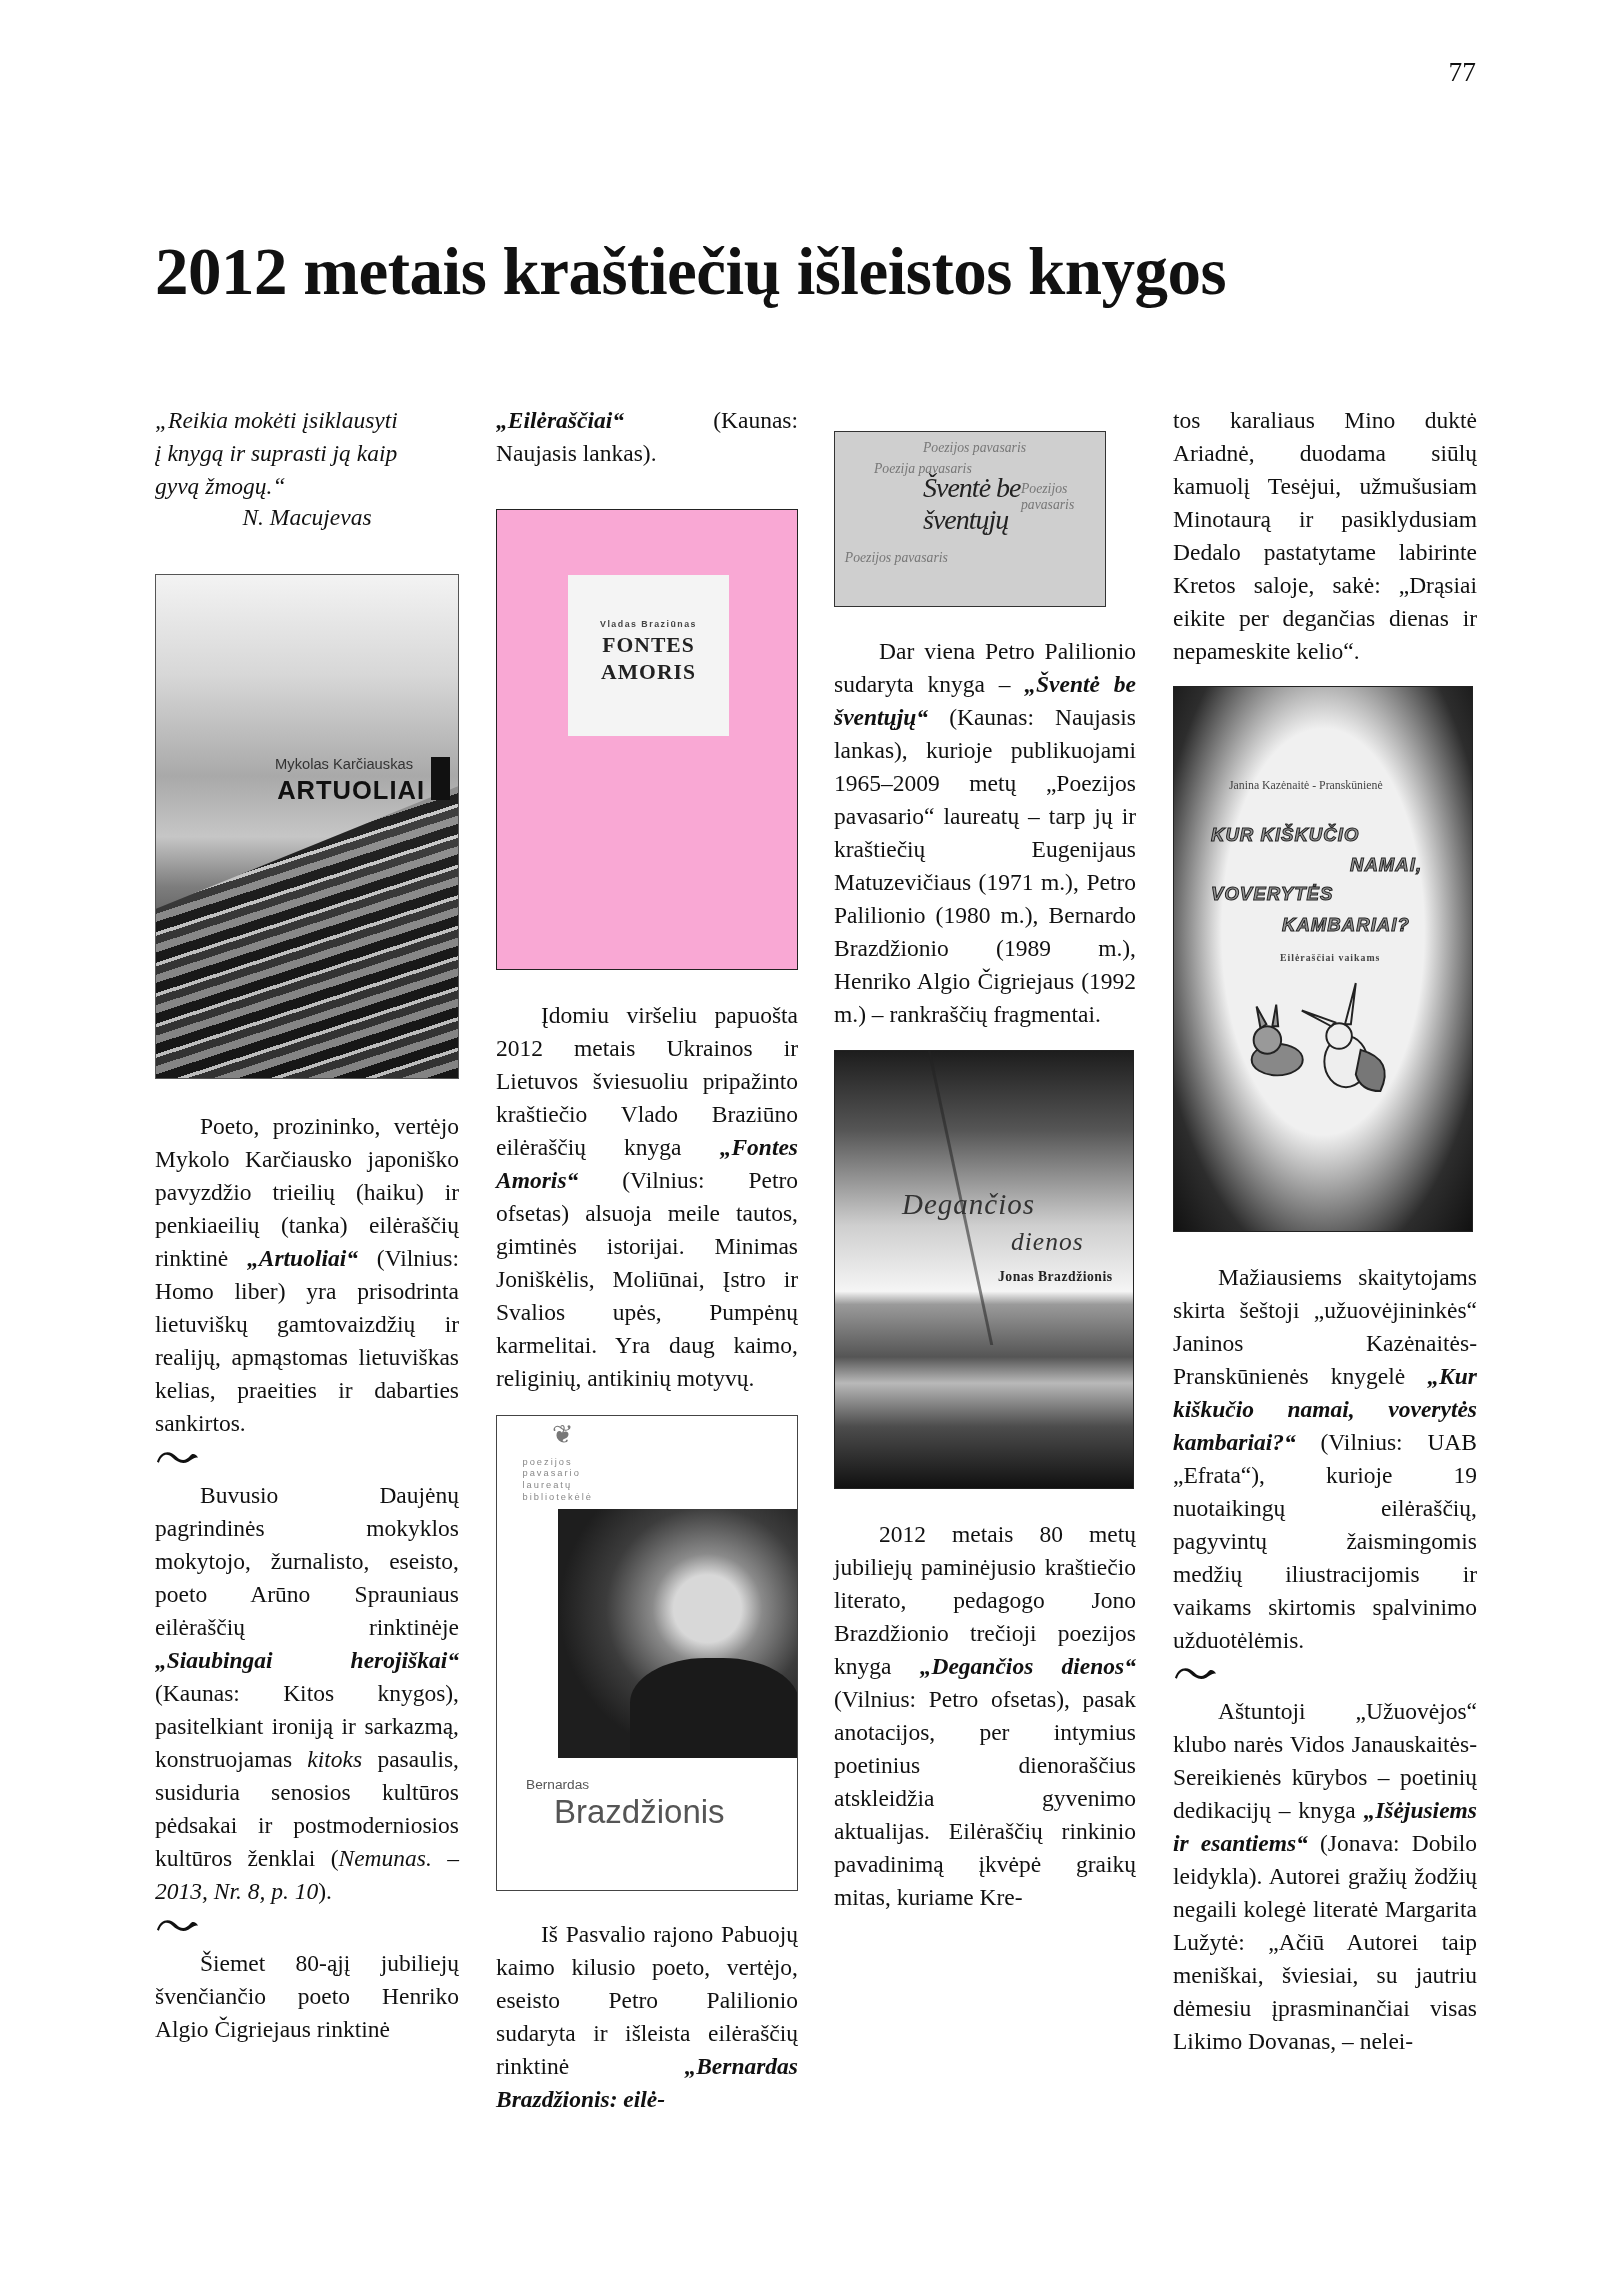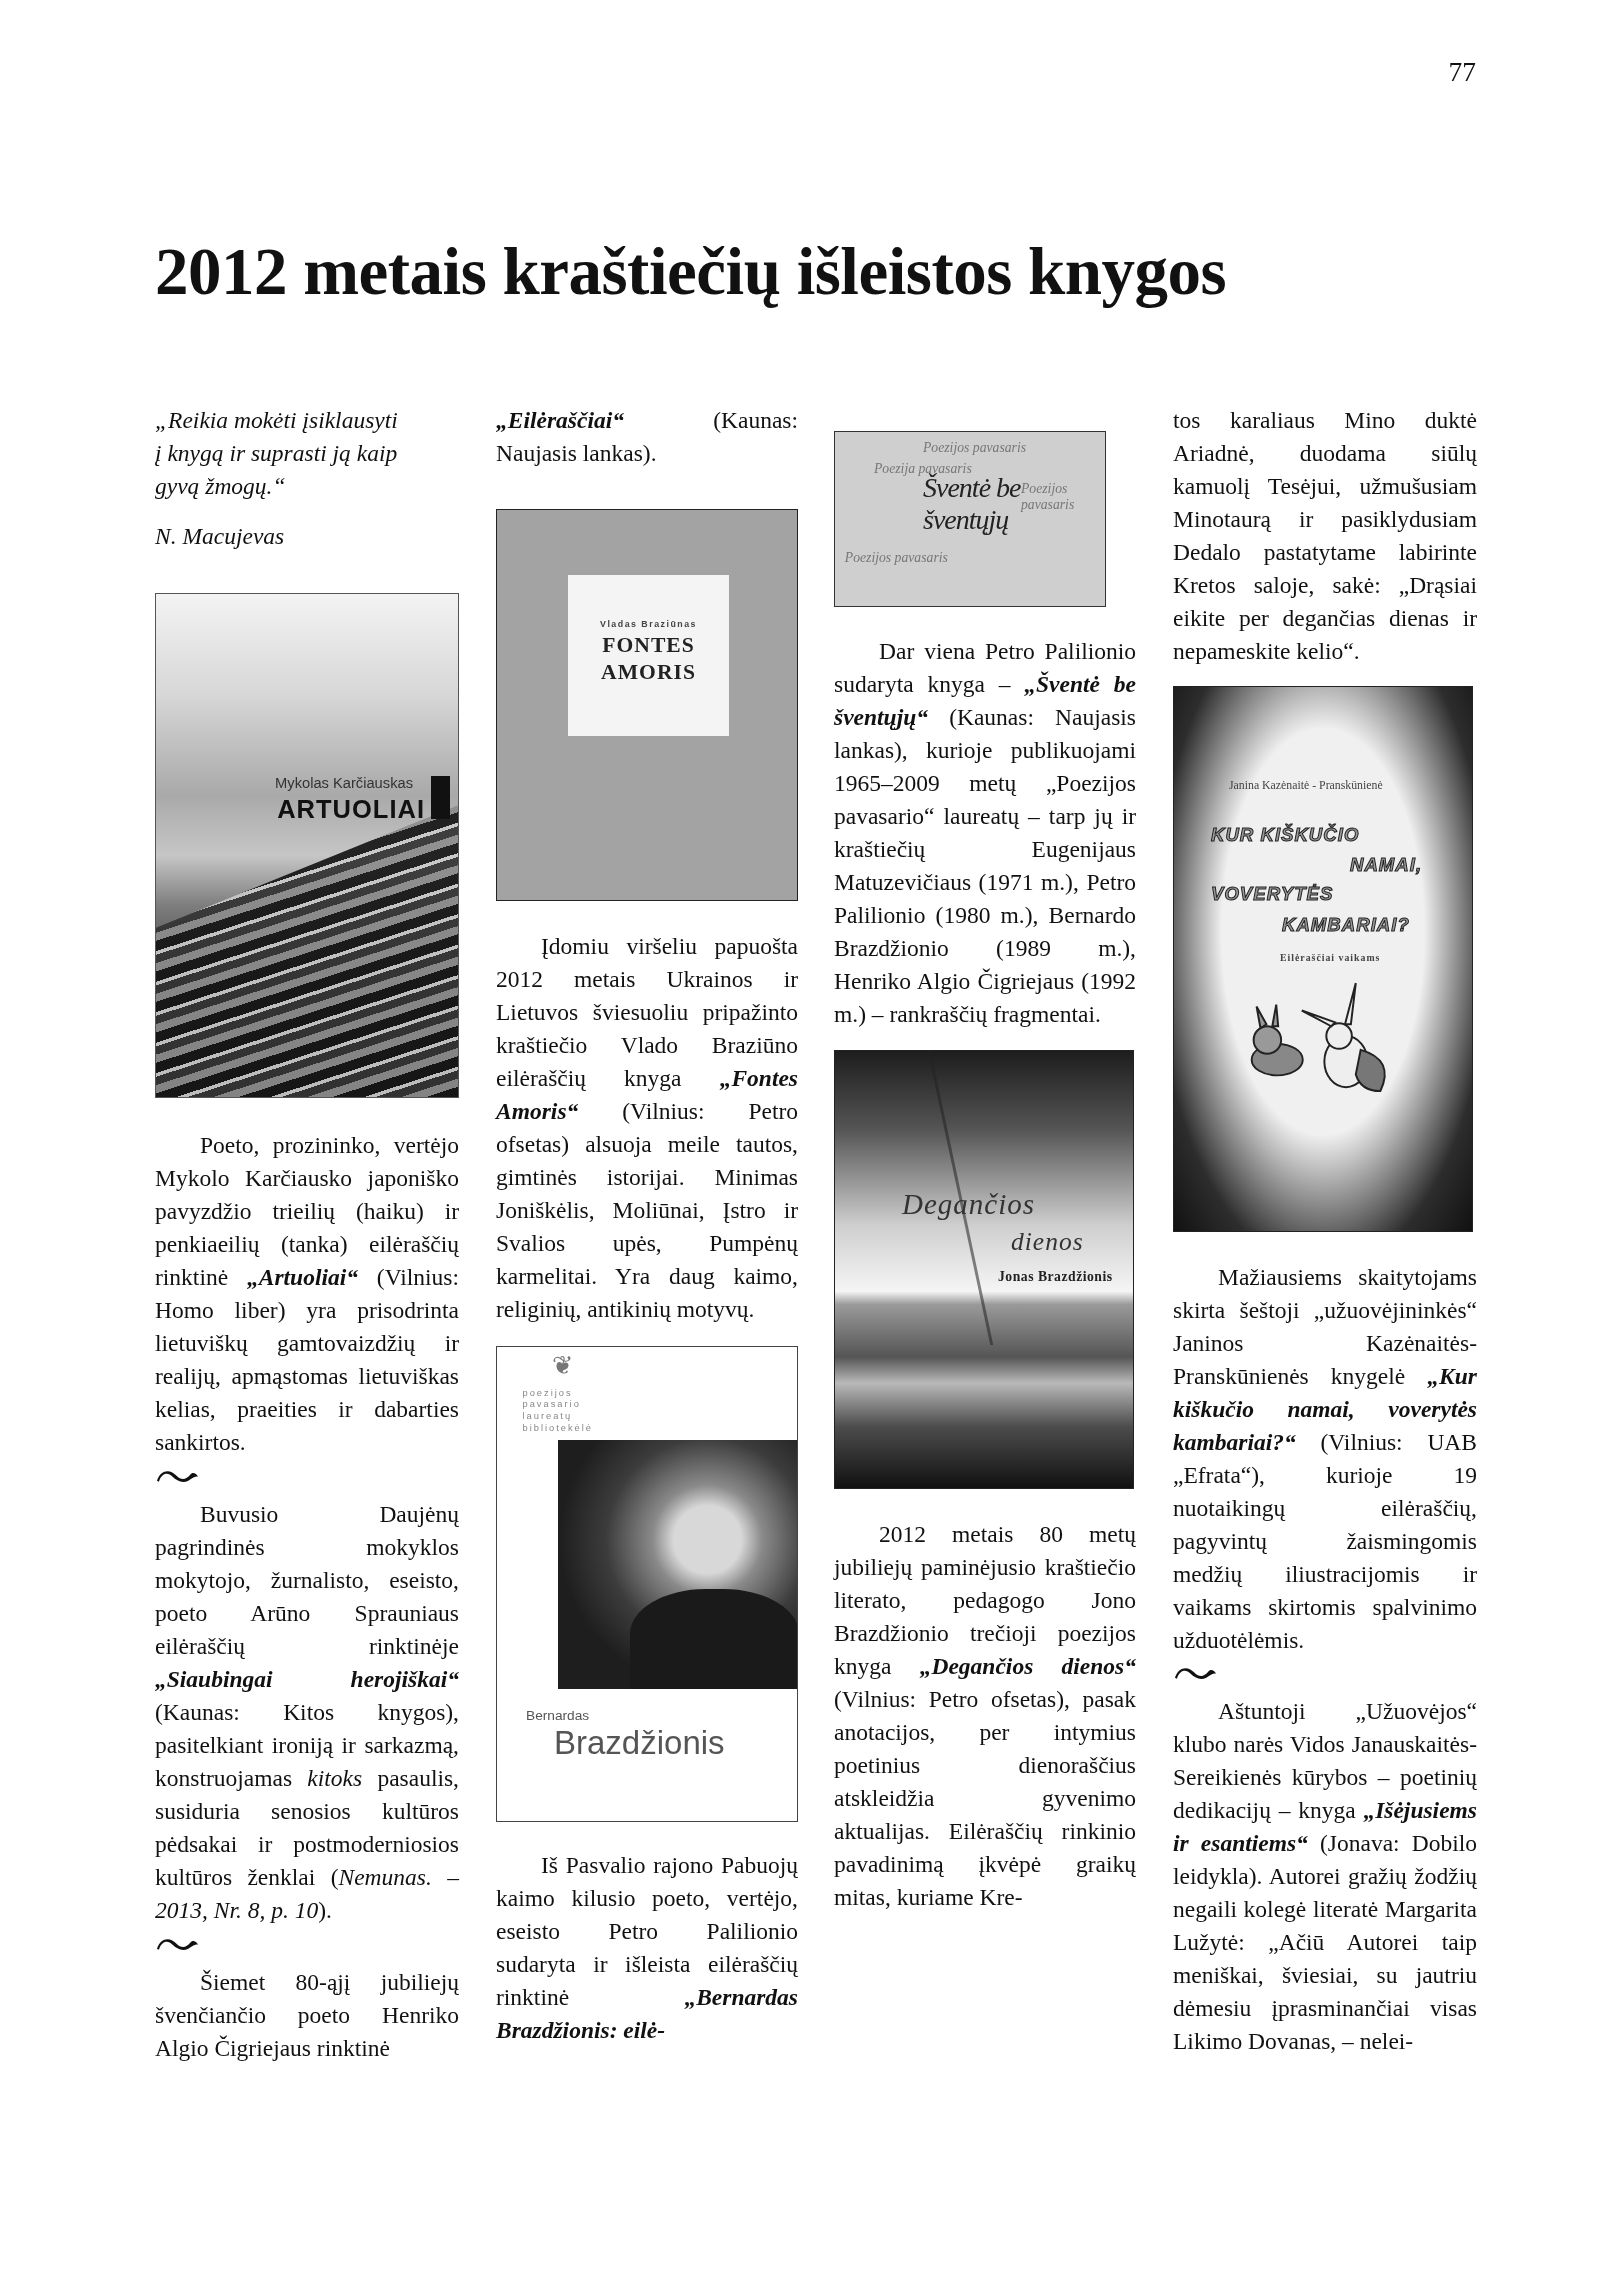--- a/index.html
+++ b/index.html
@@ -14,39 +14,39 @@
   .col2 { left: 496px; width: 302px; }
   .col3 { left: 834px; width: 302px; }
   .col4 { left: 1173px; width: 304px; }
 
   .p { font-size: 23.5px; line-height: 33px; text-align: justify; hyphens: manual; }
   .p.indent { text-indent: 45px; }
   .p .it { font-style: italic; }
   .p .bi { font-weight: bold; font-style: italic; }
 
   .epigraph { font-style: italic; font-size: 23.5px; line-height: 33px; }
-  .epigraph-author { font-style: italic; font-size: 23.5px; text-align: left; margin-top: 20px; }
+  .epigraph-author { font-style: italic; font-size: 23.5px; text-align: center; margin-top: 1px; }
 
   .divider { font-size: 33px; line-height: 29px; margin: 5.9px 0 3.9px 0; height: 29px; }
   .divider svg { display: block; }
 
   .cover { position: relative; overflow: hidden; border: 1px solid #555; }
 
   
   .cover-artuoliai { width: 304px; height: 505px; margin-top: 43px;
     background: linear-gradient(180deg, #f3f3f3 0%, #d7d7d7 20%, #a9a9a9 40%, #c6c6c6 52%, #7d7d7d 62%, #3a3a3a 78%, #222 100%); }
   .cover-artuoliai .street { position: absolute; left: 0; right: 0; bottom: 0; height: 58%;
     background: repeating-linear-gradient(-18deg, #151515 0 9.8px, #8c8c8c 9.8px 17.6px, #333 17.6px 25.5px, #c9c9c9 25.5px 29px);
     clip-path: polygon(0 42%, 100% 0, 100% 100%, 0 100%); opacity: .92; }
   .cover-artuoliai .author { position: absolute; top: 181px; right: 45px; font-family: "Liberation Sans", sans-serif; font-size: 14.7px; color: #333; }
   .cover-artuoliai .title { position: absolute; top: 201px; right: 33px; font-family: "Liberation Sans", sans-serif; font-weight: bold; font-size: 25.5px; color: #111; letter-spacing: 1px; }
   .cover-artuoliai .cross { position: absolute; top: 182px; right: 7.8px; width: 19.6px; height: 43px; background: #111; }
 
   
-  .cover-fontes { width: 302px; height: 392px; margin-top: 39px; background: #a3a3a3; border-color: #222; }
+  .cover-fontes { width: 302px; height: 461px; margin-top: 39px; background: #f9a8d4; border-color: #222; }
   .cover-fontes .label { position: absolute; left: 71px; top: 65px; width: 161px; height: 161px; background: #f4f4f4; text-align: center; }
   .cover-fontes .author { font-family: "Liberation Sans", sans-serif; font-size: 8.8px; letter-spacing: 1.5px; color: #444; margin-top: 44px; font-weight: bold; }
   .cover-fontes .title { font-family: "Liberation Serif", serif; font-weight: bold; font-size: 21.6px; letter-spacing: 1px; color: #222; line-height: 21.6px; margin-top: 5.9px; }
 
   
   .cover-bernardas { width: 302px; height: 476px; margin-top: 19.6px; background: #fff; border-color: #444; }
   .cover-bernardas .series { position: absolute; left: 25.5px; top: 41px; font-family: "Liberation Sans", sans-serif; font-size: 9.3px; letter-spacing: 2px; color: #888; line-height: 11.8px; }
   .cover-bernardas .leaf { position: absolute; left: 55px; top: 3.9px; font-size: 25.5px; color: #777; }
   .cover-bernardas .photo { position: absolute; left: 61px; top: 93px; width: 241px; height: 249px;
     background: radial-gradient(ellipse at 62% 40%, #d8d8d8 0 16%, #8a8a8a 26%, #3c3c3c 48%, #1e1e1e 70%), #2b2b2b; }

